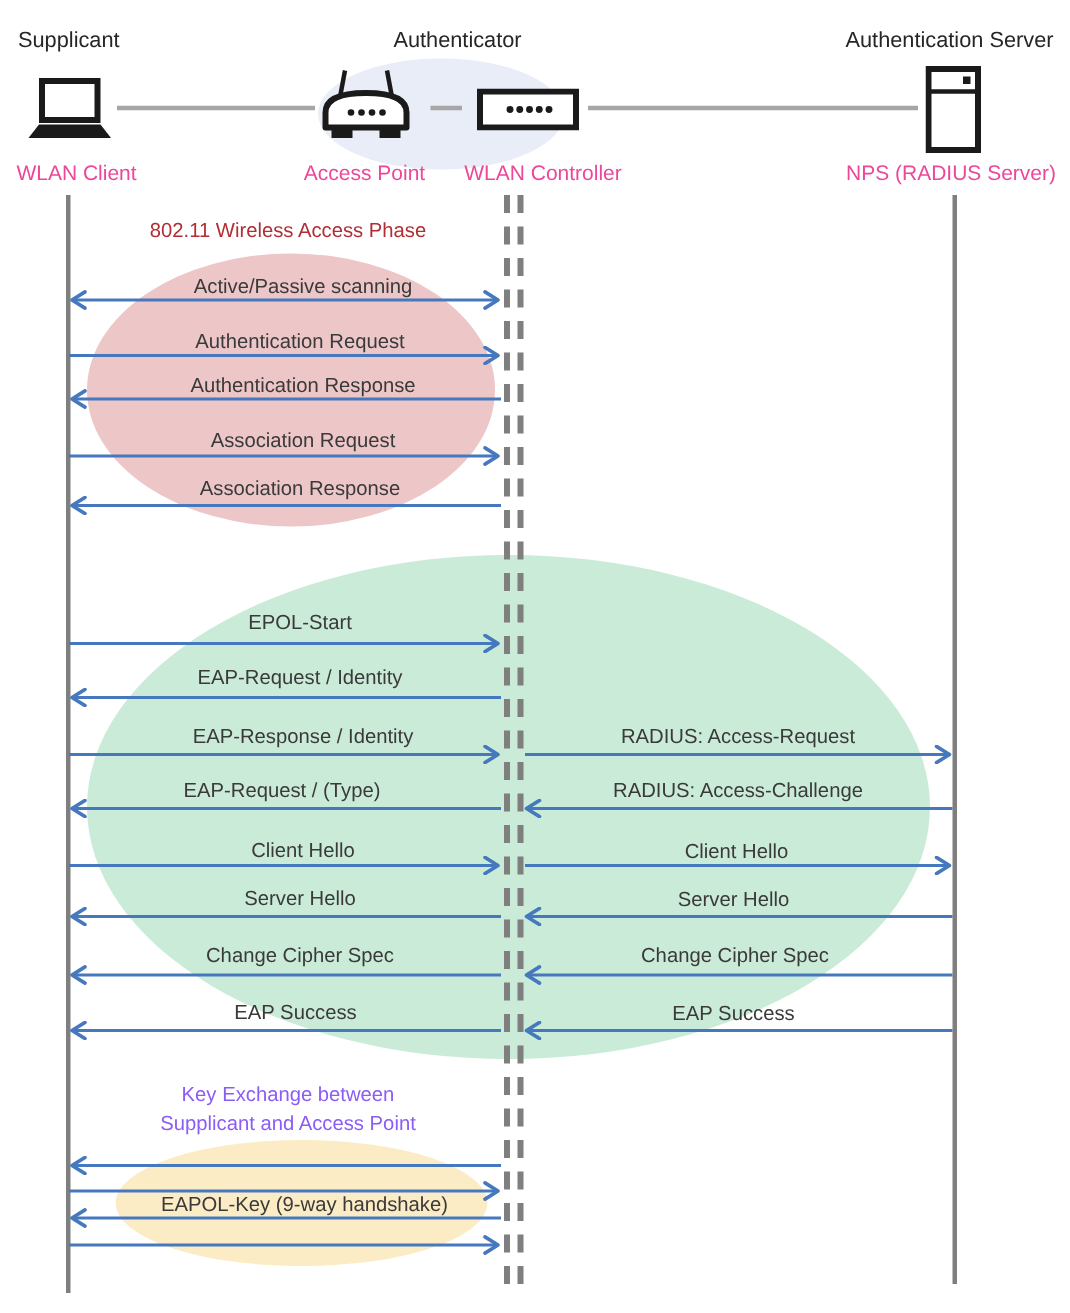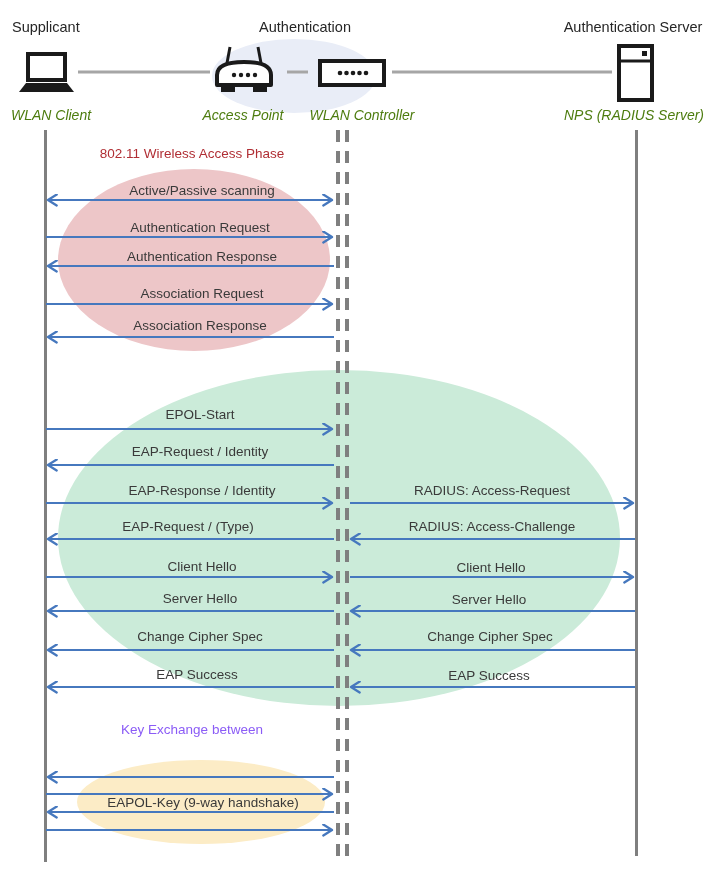--- a/index.html
+++ b/index.html
@@ -4,21 +4,21 @@
 <style>
   html,body{margin:0;padding:0;background:#fff;}
   .canvas{position:relative;width:713px;height:875px;background:#fff;overflow:hidden;
           font-family:"Liberation Sans",sans-serif;}
   .layer{position:absolute;left:0;top:0;}
   .icon{position:absolute;}
   .label{position:absolute;transform:translateX(-50%);white-space:nowrap;
          font-size:13.5px;color:#3a3a3a;line-height:16px;}
   .actor-role{position:absolute;white-space:nowrap;font-size:14.5px;color:#262626;}
   .device{position:absolute;transform:translateX(-50%);white-space:nowrap;
-          font-size:14px;color:#4d7c0f;font-style:italic;}
+          font-size:14px;color:#ec4899;}
   .phase-title{font-weight:400;}
   .t-red{color:#b02e34;}
   .t-green{color:#2fb46c;}
   .t-orange{color:#8b5cf6;}
 </style>
 </head>
 <body>
 
 <div class="canvas">
 
@@ -104,21 +104,21 @@
     <circle cx="48" cy="14" r="2.3" fill="#1a1a1a"></circle>
   </svg>
 
   <svg class="icon" style="left:617px;top:44px;" width="38" height="58" viewBox="0 0 38 58">
     <rect x="2" y="2" width="33" height="54" fill="#fff" stroke="#1a1a1a" stroke-width="4"></rect>
     <line x1="3" y1="17" x2="34" y2="17" stroke="#1a1a1a" stroke-width="3"></line>
     <rect x="25" y="7" width="5" height="5" fill="#1a1a1a"></rect>
   </svg>
 
   <div class="actor-role" style="left:12px;top:19px;">Supplicant</div>
-  <div class="actor-role" style="left:305px;top:19px;transform:translateX(-50%);">Authentication</div>
+  <div class="actor-role" style="left:305px;top:19px;transform:translateX(-50%);">Authenticator</div>
   <div class="actor-role" style="left:633px;top:19px;transform:translateX(-50%);">Authentication Server</div>
 
   <div class="device" style="left:51px;top:107px;">WLAN Client</div>
   <div class="device" style="left:243px;top:107px;">Access Point</div>
   <div class="device" style="left:362px;top:107px;">WLAN Controller</div>
   <div class="device" style="left:634px;top:107px;">NPS (RADIUS Server)</div>
 
   <div class="label phase-title t-red" style="left:192px;top:146px;">802.11 Wireless Access Phase</div>
   <div class="label" style="left:202px;top:183px;">Active/Passive scanning</div>
   <div class="label" style="left:200px;top:220px;">Authentication Request</div>
@@ -136,15 +136,16 @@
   <div class="label" style="left:197px;top:667px;">EAP Success</div>
 
   <div class="label" style="left:492px;top:519px;">RADIUS: Access-Challenge</div>
   <div class="label" style="left:492px;top:483px;">RADIUS: Access-Request</div>
   <div class="label" style="left:491px;top:560px;">Client Hello</div>
   <div class="label" style="left:489px;top:592px;">Server Hello</div>
   <div class="label" style="left:490px;top:629px;">Change Cipher Spec</div>
   <div class="label" style="left:489px;top:668px;">EAP Success</div>
 
   <div class="label phase-title t-orange" style="left:192px;top:722px;">Key Exchange between</div>
+  <div class="label phase-title t-orange" style="left:192px;top:741px;">Supplicant and Access Point</div>
   <div class="label" style="left:203px;top:795px;">EAPOL-Key (9-way handshake)</div>
 
 </div>
 
 </body></html>

